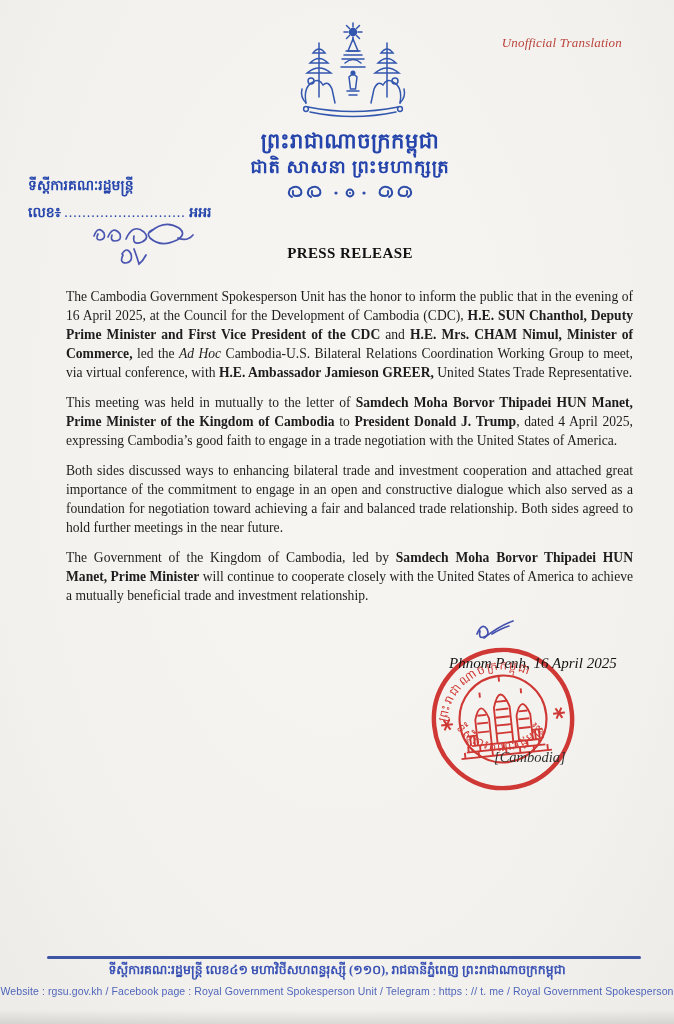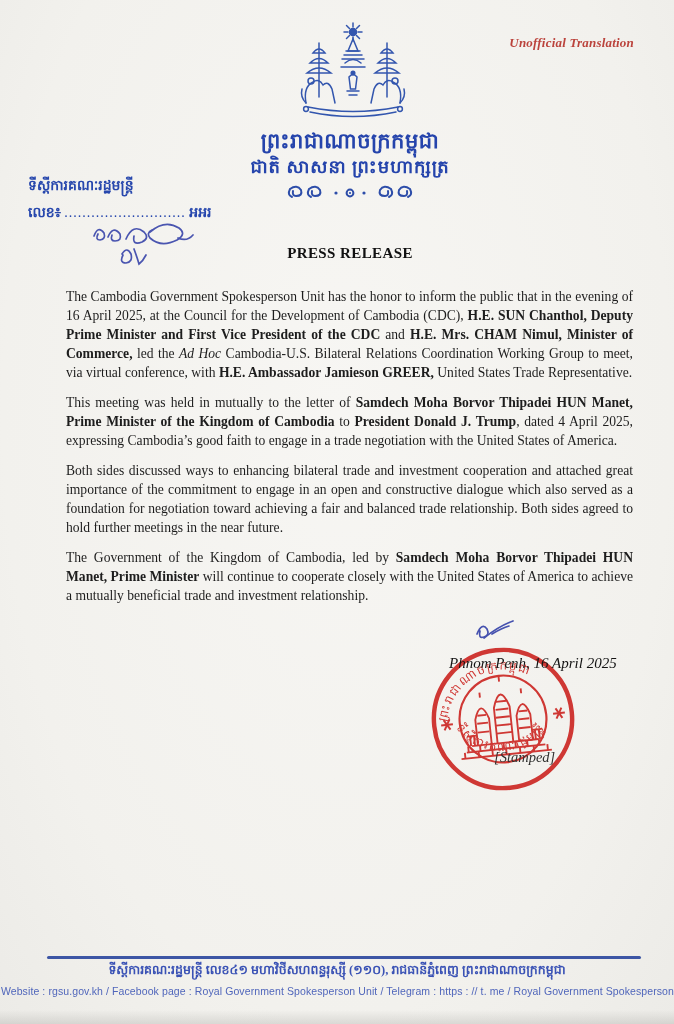--- a/index.html
+++ b/index.html
@@ -4,21 +4,21 @@
 <style>
   html,body{margin:0;padding:0;background:#9a9a98;}
   .page{
     position:relative;width:674px;height:1024px;margin:0 auto;overflow:hidden;
     background:#f4f3f0;
     background-image:radial-gradient(ellipse at 50% 40%, #f7f6f3 0%, #f2f1ed 70%, #ecebe7 100%);
     font-family:"Liberation Serif", serif;color:#1e1e1e;
   }
   .page::after{content:"";position:absolute;left:0;right:0;bottom:0;height:14px;
     background:linear-gradient(to bottom, rgba(0,0,0,0) 0%, rgba(90,90,85,.16) 100%);pointer-events:none;}
-  .watermark{position:absolute;top:35px;right:40px;font-style:italic;font-weight:bold;
+  .watermark{position:absolute;top:35px;right:52px;font-style:italic;font-weight:normal;
     font-size:13px;color:#bb433c;letter-spacing:.2px;}
   .arms{position:absolute;left:294px;top:21px;width:118px;height:100px;}
   .khmer-line{position:absolute;left:0;right:0;text-align:center;transform:translateX(13px);
     color:#2544ac;font-weight:bold;}
   .kh1{top:127px;font-size:21px;letter-spacing:.5px;}
   .kh2{top:155px;font-size:18px;letter-spacing:1px;}
   .divider{position:absolute;left:0;right:0;top:184px;text-align:center;transform:translateX(13px);}
   .letterhead{position:absolute;left:28px;top:172px;width:245px;color:#2747ad;font-weight:bold;
     font-size:14px;line-height:27px;}
   .letterhead .dots{letter-spacing:1px;font-weight:normal;}
@@ -29,21 +29,21 @@
   .body-text p{margin:0 0 11px 0;text-align:justify;font-size:13.6px;line-height:19px;color:#1d1d1d;}
   .b{font-weight:bold;}
   .i{font-style:italic;margin-top:27px;}
   .dateline{position:absolute;left:449px;top:655px;font-style:italic;font-size:15px;color:#141414;z-index:3;}
   .stamp{position:absolute;left:424px;top:642px;width:158px;height:154px;transform:rotate(-6deg);
     opacity:.93;z-index:2;}
   .stamped-label{position:absolute;left:494px;top:749px;font-style:italic;font-size:14.5px;color:#30302f;z-index:3;}
   .footer-rule{position:absolute;left:47px;right:33px;top:956px;height:3px;background:#3d56a5;border-radius:2px;}
   .footer-kh{position:absolute;left:0;right:0;top:962px;text-align:center;color:#3a52b5;
     font-weight:bold;font-size:12.5px;}
-  .footer-web{position:absolute;left:0;right:0;top:985px;text-align:right;color:#5066bb;
+  .footer-web{position:absolute;left:0;right:0;top:985px;text-align:center;color:#5066bb;
     font-family:"Liberation Sans", sans-serif;font-size:10.5px;letter-spacing:.1px;}
 </style>
 </head>
 <body>
 
 <div class="page">
 
   <div class="watermark">Unofficial Translation</div>
 
   <svg class="arms" viewBox="0 0 118 100">
@@ -199,19 +199,19 @@
 
         <path d="M44 102 H112"></path>
         <path d="M38 108 H118"></path>
         <path d="M32 114 H124"></path>
         <path d="M40 102 V108 M52 102 V108 M64 102 V108 M76 102 V108 M88 102 V108 M100 102 V108 M112 102 V108"></path>
         <path d="M36 108 V114 M50 108 V114 M64 108 V114 M78 108 V114 M92 108 V114 M106 108 V114 M120 108 V114"></path>
       </g>
     </g>
   </svg>
 
-  <div class="stamped-label">[Stamped]</div>
+  <div class="stamped-label">[Cambodia]</div>
 
   <div class="footer-rule"></div>
   <div class="footer-kh">ទីស្តីការគណៈរដ្ឋមន្ត្រី លេខ៤១ មហាវិថីសហពន្ធរុស្ស៊ី (១១០), រាជធានីភ្នំពេញ ព្រះរាជាណាចក្រកម្ពុជា</div>
   <div class="footer-web">Website : rgsu.gov.kh / Facebook page : Royal Government Spokesperson Unit / Telegram : https : // t. me / Royal Government Spokesperson</div>
 
 </div>
 
 </body></html>

